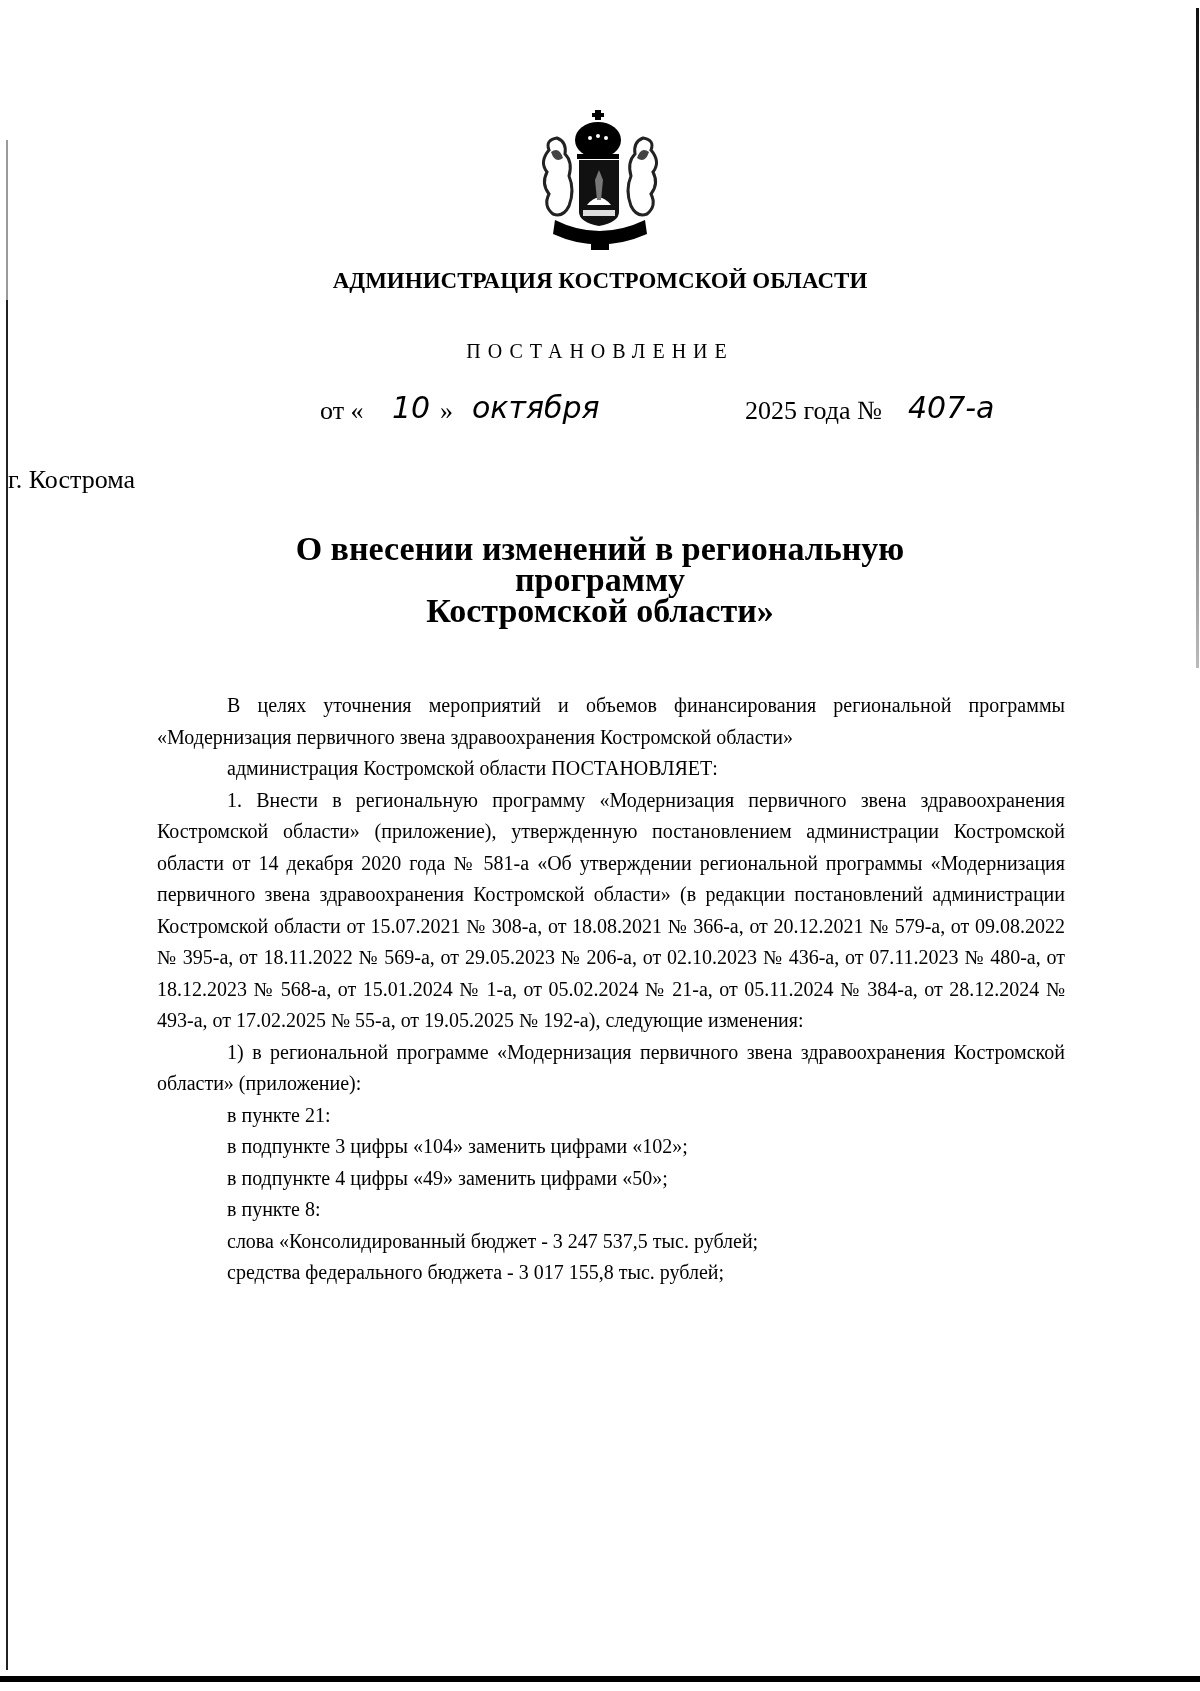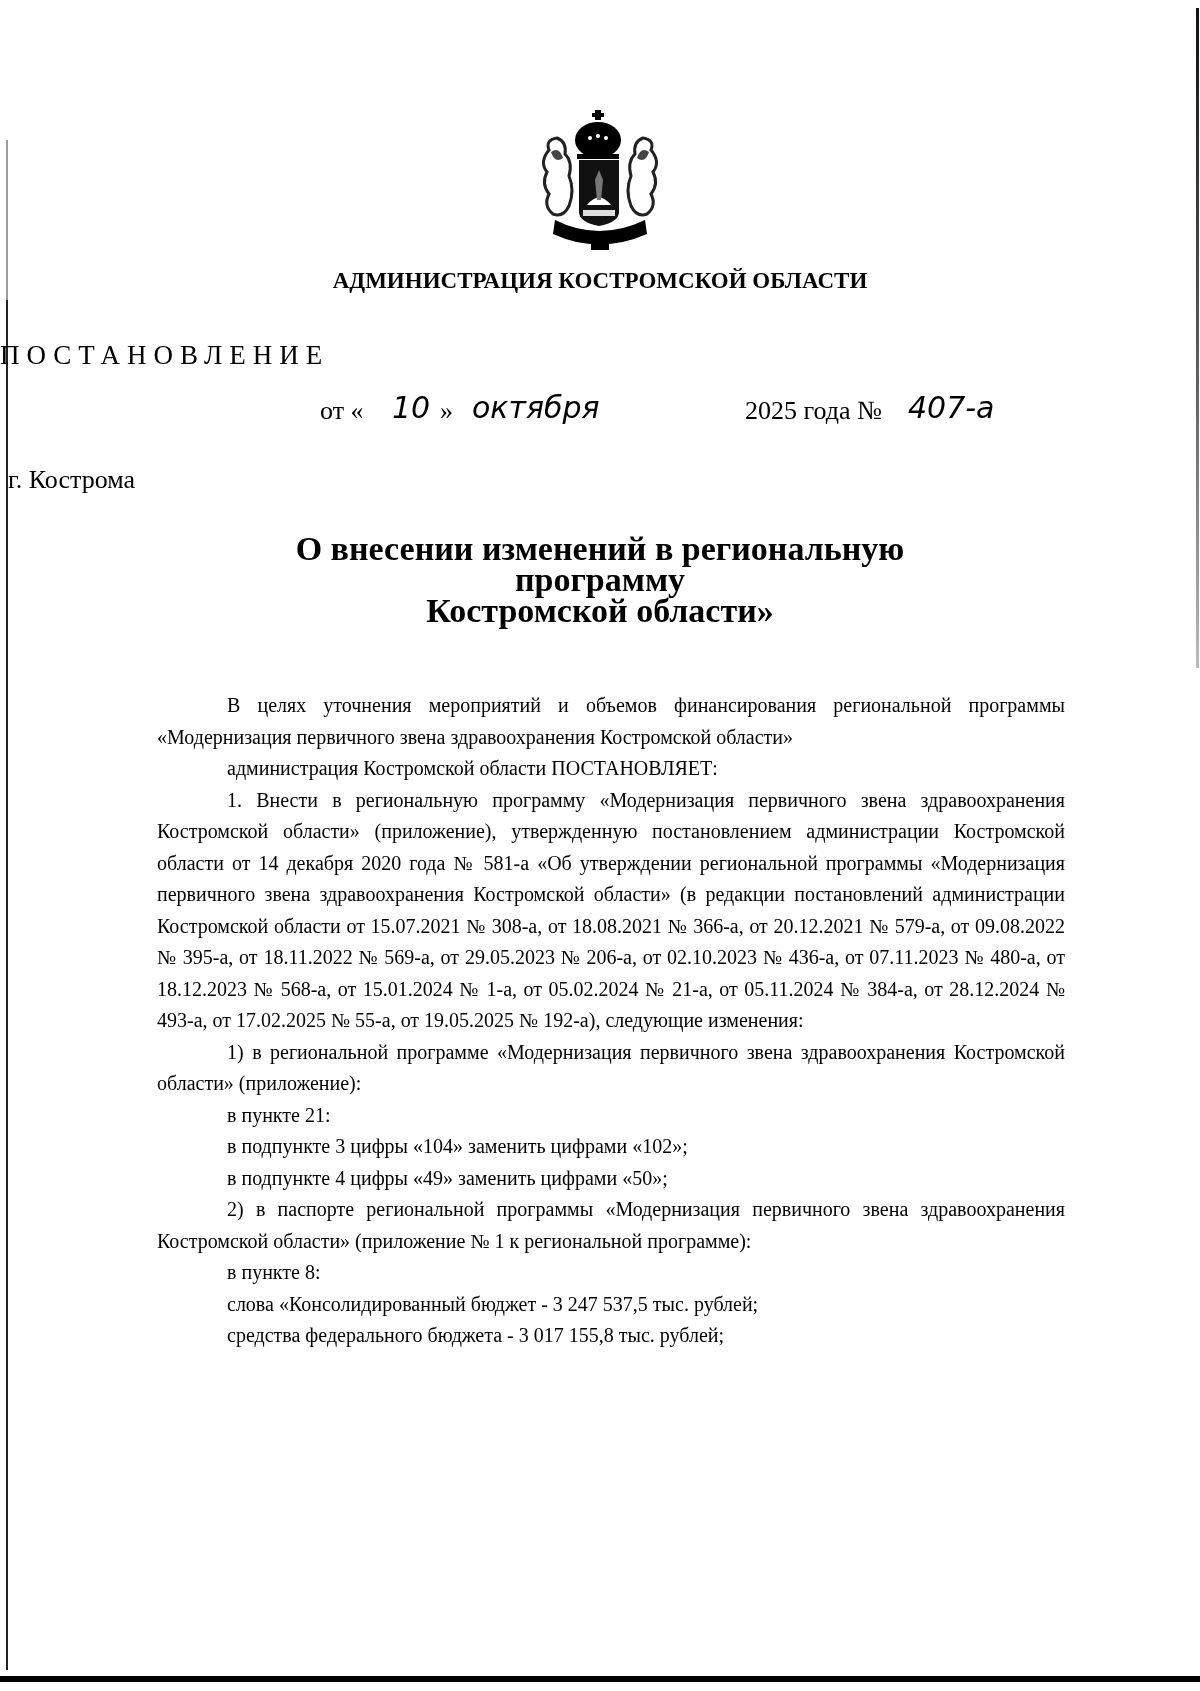--- a/index.html
+++ b/index.html
@@ -7,22 +7,22 @@
          font-family: "Liberation Serif", "DejaVu Serif", serif; color: #000; }
   .left-edge { position: absolute; left: 6px; top: 140px; width: 2px; height: 160px; background: #9a9a9a; }
   .left-edge2 { position: absolute; left: 6px; top: 300px; width: 2px; height: 1370px; background: #222; }
   .right-edge { position: absolute; left: 1196px; top: 8px; width: 3px; height: 660px; background: linear-gradient(#111, #666 60%, #bbb); }
   .bottom-edge { position: absolute; left: 0; top: 1676px; width: 1200px; height: 6px; background: #000; }
 
   .emblem { position: absolute; left: 535px; top: 110px; width: 130px; height: 145px; }
 
   .org-title { position: absolute; left: 0; width: 1200px; top: 268px; text-align: center;
                font-weight: bold; font-size: 23px; letter-spacing: 0px; }
-  .doc-type { position: absolute; left: 0; width: 1200px; top: 340px; 
-              font-size: 27px; letter-spacing: 7px; }
+  .doc-type { position: absolute; left: 0; width: 1200px; top: 340px; text-align: center;
+              font-size: 20px; letter-spacing: 7px; }
   .date-line { position: absolute; top: 390px; left: 320px; font-size: 26px; width: 720px; height: 46px; }
   .date-line span { position: absolute; white-space: nowrap; }
   .hw { font-family: "DejaVu Sans", sans-serif; font-style: italic; font-size: 30px; }
   .city { position: absolute; left: 0; width: 1200px; top: 465px; text-align: left; font-size: 26px; margin-left: 8px; }
   .subject { position: absolute; left: 250px; width: 700px; top: 533px; text-align: center;
              font-weight: bold; font-size: 34px; line-height: 31px; }
 
   .body-text { position: absolute; left: 157px; width: 908px; top: 690px; font-size: 20px; line-height: 31.5px; }
   .body-text p { margin: 0; text-align: justify; text-align-last: left; }
   .body-text p.ind { text-indent: 70px; }
@@ -80,17 +80,16 @@
 </div>
 
 <div class="body-text">
   <p class="ind">В целях уточнения мероприятий и объемов финансирования региональной программы «Модернизация первичного звена здравоохранения Костромской области»</p>
   <p class="ind">администрация Костромской области ПОСТАНОВЛЯЕТ:</p>
   <p class="ind">1. Внести в региональную программу «Модернизация первичного звена здравоохранения Костромской области» (приложение), утвержденную постановлением администрации Костромской области от 14 декабря 2020 года № 581-а «Об утверждении региональной программы «Модернизация первичного звена здравоохранения Костромской области» (в редакции постановлений администрации Костромской области от 15.07.2021 № 308-а, от 18.08.2021 № 366-а, от 20.12.2021 № 579-а, от 09.08.2022 № 395-а, от 18.11.2022 № 569-а, от 29.05.2023 № 206-а, от 02.10.2023 № 436-а, от 07.11.2023 № 480-а, от 18.12.2023 № 568-а, от 15.01.2024 № 1-а, от 05.02.2024 № 21-а, от 05.11.2024 № 384-а, от 28.12.2024 № 493-а, от 17.02.2025 № 55-а, от 19.05.2025 № 192-а), следующие изменения:</p>
   <p class="ind">1) в региональной программе «Модернизация первичного звена здравоохранения Костромской области» (приложение):</p>
   <p class="ind">в пункте 21:</p>
   <p class="ind">в подпункте 3 цифры «104» заменить цифрами «102»;</p>
   <p class="ind">в подпункте 4 цифры «49» заменить цифрами «50»;</p>
-  <p class="ind">2) в паспорте региональной программы «Модернизация первичного звена здравоохранения Костромской области» (приложение № 1 к региональной программе):</p>
   <p class="ind">в пункте 8:</p>
   <p class="ind">слова «Консолидированный бюджет - 3 247 537,5 тыс. рублей;</p>
   <p class="ind">средства федерального бюджета - 3 017 155,8 тыс. рублей;</p>
 </div>
 
 </body></html>

